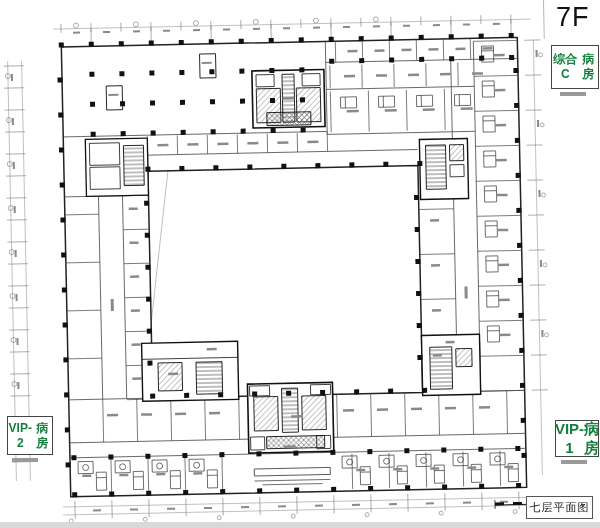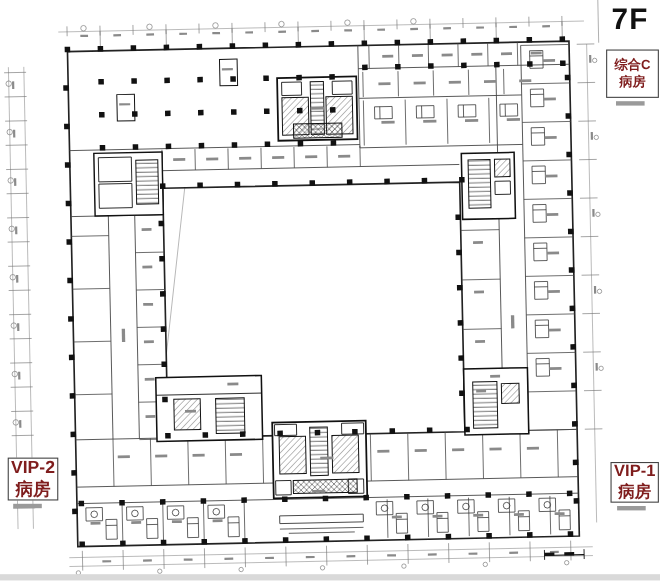--- a/index.html
+++ b/index.html
@@ -3,33 +3,33 @@
 <meta charset="utf-8">
 <style>
   html,body{margin:0;padding:0;background:#ffffff;}
   #sheet{
     position:relative;width:600px;height:528px;background:#ffffff;overflow:hidden;
     font-family:"Liberation Sans","DejaVu Sans",sans-serif;
   }
   svg{position:absolute;left:0;top:0;}
   .lbl-box{
     position:absolute;border:1px solid #444;background:#fff;
-    display:flex;flex-direction:column;align-items:center;justify-content:center;
-    font-weight:bold;color:#7f1d1d;line-height:1.25;text-align:center;
+    display:flex;flex-direction:row;align-items:center;justify-content:center;
+    font-weight:bold;color:#15803d;line-height:1.25;text-align:center;
   }
   #box-general-c{left:551px;top:45px;width:46px;height:42px;font-size:12px;}
-  #box-vip2{left:7px;top:416px;width:44px;height:37px;font-size:16px;}
+  #box-vip2{left:7px;top:416px;width:44px;height:37px;font-size:12px;}
   #box-vip1{left:555px;top:420px;width:42px;height:35px;font-size:15px;}
   .beds-note{position:absolute;height:4px;background:#9a9a9a;}
   #note-c{left:560px;top:92px;width:26px;}
   #note-vip2{left:12px;top:458px;width:26px;}
   #note-vip1{left:561px;top:460px;width:26px;}
   #floor-label{
     position:absolute;left:556px;top:2px;font-size:27px;color:#111;
-    letter-spacing:1px;font-weight:700;
+    letter-spacing:1px;font-weight:400;
   }
   #plan-title-box{
     position:absolute;left:526px;top:496px;width:65px;height:21px;
     border:1px solid #555;background:#fff;display:flex;align-items:center;justify-content:center;
     font-size:11px;color:#111;letter-spacing:1px;
   }
   #bottom-strip{position:absolute;left:0;top:522px;width:600px;height:6px;background:#d9d9d9;}
 </style>
 </head>
 <body>
@@ -648,15 +648,16 @@
     <span>病房</span>
   </div>
   <div id="note-vip2" class="beds-note"></div>
 
   <div id="box-vip1" class="lbl-box">
     <span>VIP-1</span>
     <span>病房</span>
   </div>
   <div id="note-vip1" class="beds-note"></div>
 
+  <div id="plan-title-box">七层平面图</div>
 
   <div id="bottom-strip"></div>
 </div>
 
 </body></html>

